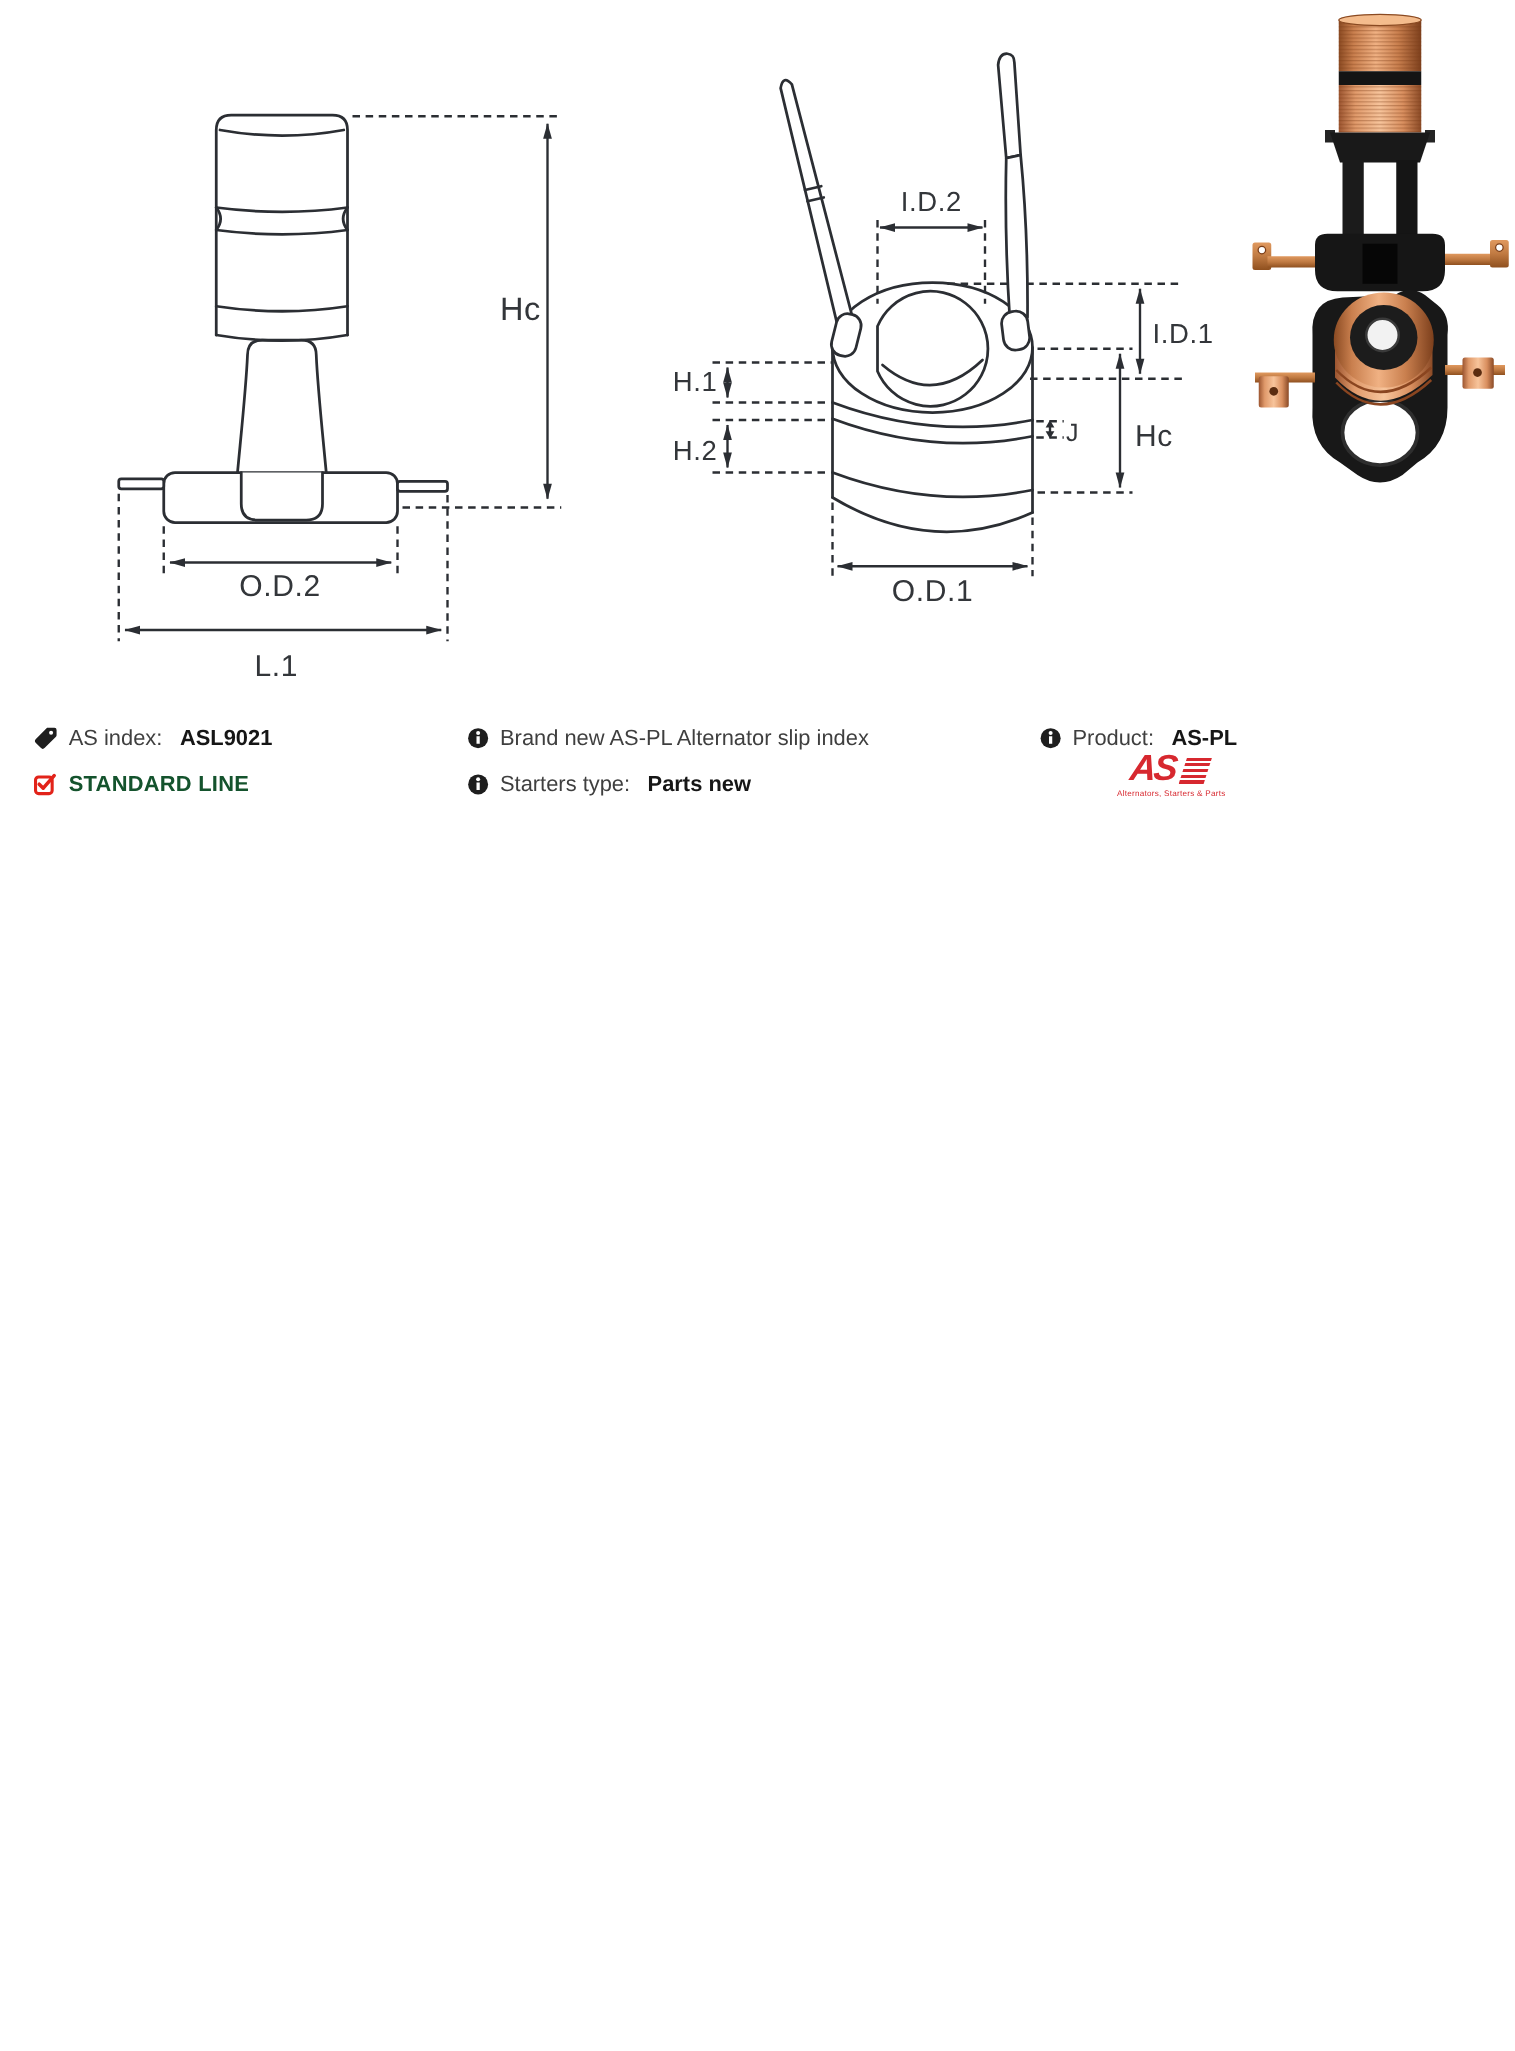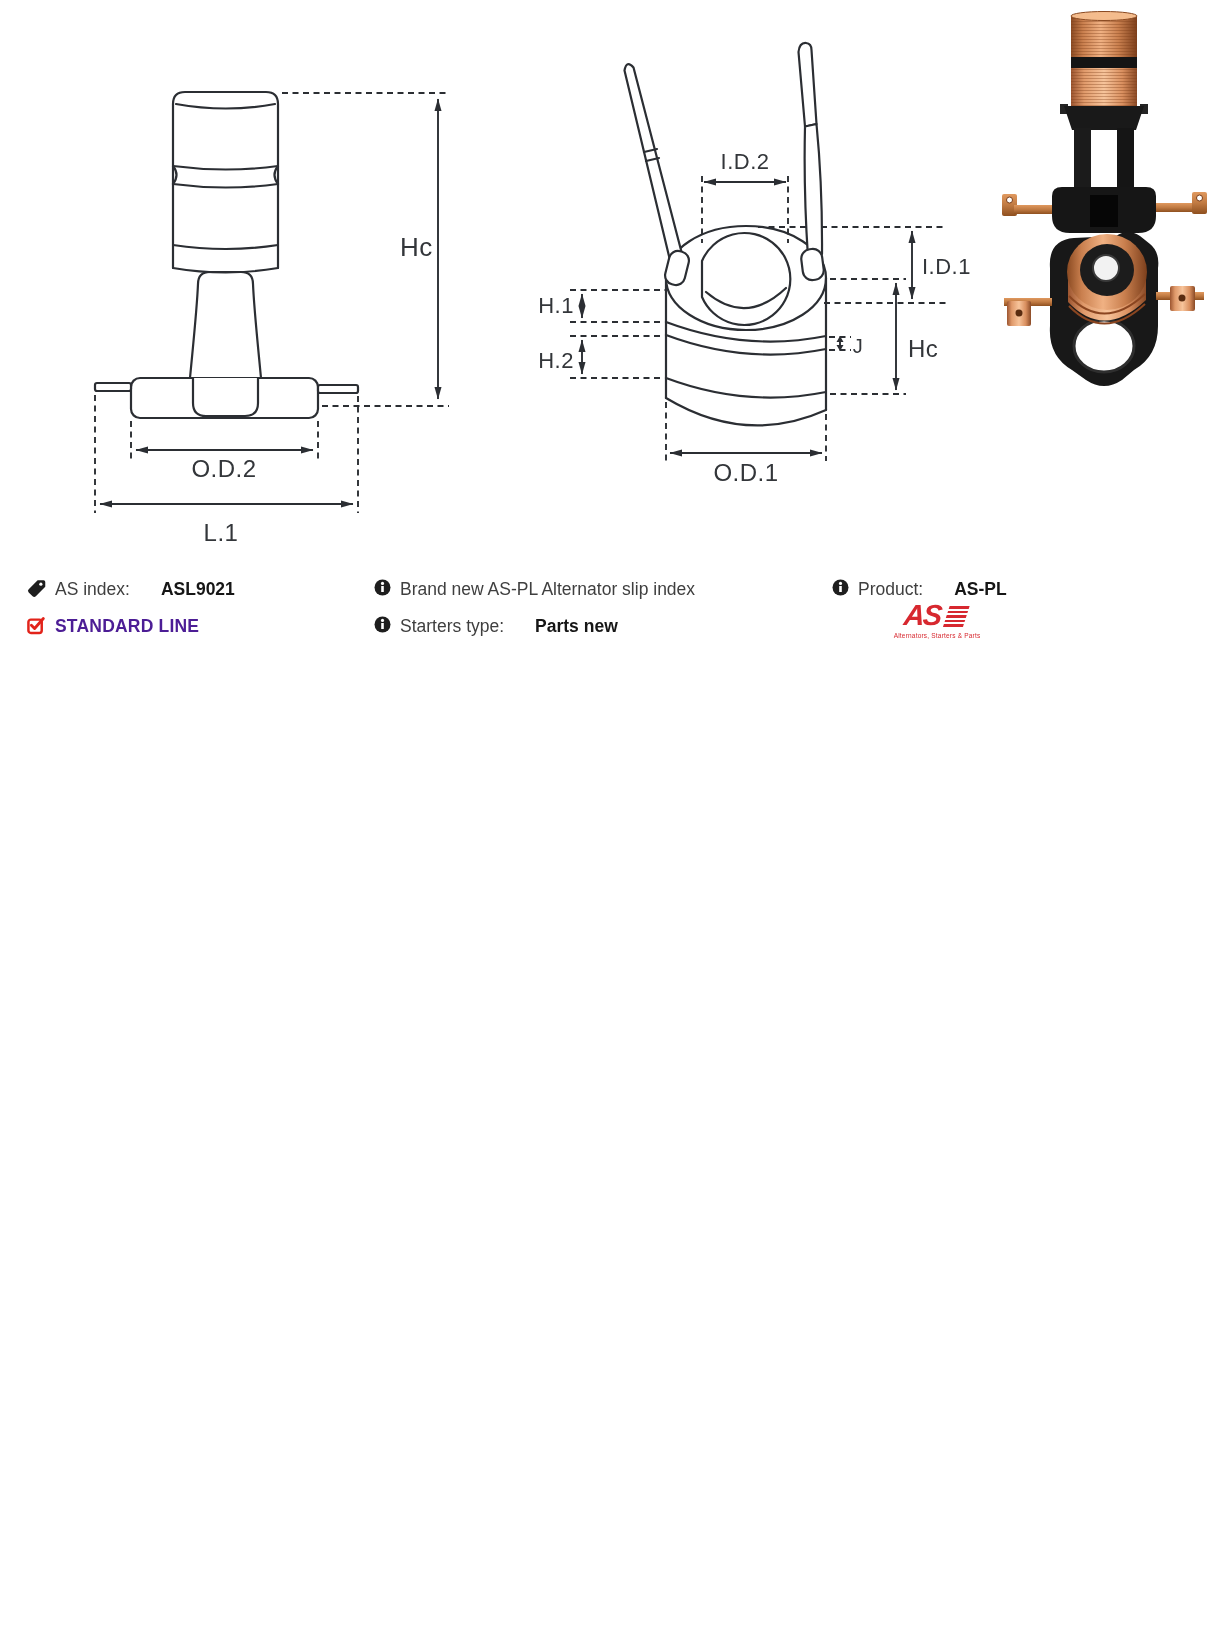--- a/index.html
+++ b/index.html
@@ -6,24 +6,24 @@
   body{
     width:1212px;height:1641px;background:#fff;position:relative;overflow:hidden;
     font-family:"Liberation Sans",sans-serif;
   }
   svg.diagrams{position:absolute;left:0;top:0;display:block}
   .o  {stroke:#2b2e33;stroke-width:2.2;fill:none;stroke-linecap:round;stroke-linejoin:round}
   .ow {stroke:#2b2e33;stroke-width:2.2;fill:#fff;stroke-linecap:round;stroke-linejoin:round}
   .dash{stroke:#2b2e33;stroke-width:1.9;fill:none;stroke-dasharray:6 4.5}
   .dl {stroke:#2b2e33;stroke-width:1.9;fill:none}
   .dim{font-family:"Liberation Sans",sans-serif;fill:#33363a;letter-spacing:.5px}
-  .info-row{position:absolute;display:flex;align-items:flex-start;gap:9px;font-size:17.5px;
+  .info-row{position:absolute;display:flex;align-items:center;gap:9px;font-size:17.5px;
     color:#3f3f3f;white-space:nowrap;height:22px}
-  .info-row b{color:#161616;margin-left:22px;font-weight:700}
-  .standard{color:#4c1d95;font-weight:700;letter-spacing:.2px}
+  .info-row b{color:#161616;margin-left:5px;font-weight:700}
+  .standard{color:#14532d;font-weight:700;letter-spacing:.2px}
   .logo{position:absolute;left:872px;top:601px;width:130px;text-align:center}
   .logo-row{display:flex;align-items:flex-end;justify-content:center;gap:2px}
   .logo-as{font-size:29px;font-weight:700;font-style:italic;color:#d7282f;
     letter-spacing:-2px;line-height:1;transform:skewX(-6deg)}
   .logo-stripes{width:27px;height:22px;margin-bottom:2px;
     background:repeating-linear-gradient(to bottom,#d7282f 0 2.6px,transparent 2.6px 4.6px);
     clip-path:polygon(26% 0,100% 0,74% 100%,0 100%)}
   .logo-tagline{font-size:6.5px;color:#d7282f;margin-top:2px;letter-spacing:.2px}
 </style>
 </head>

